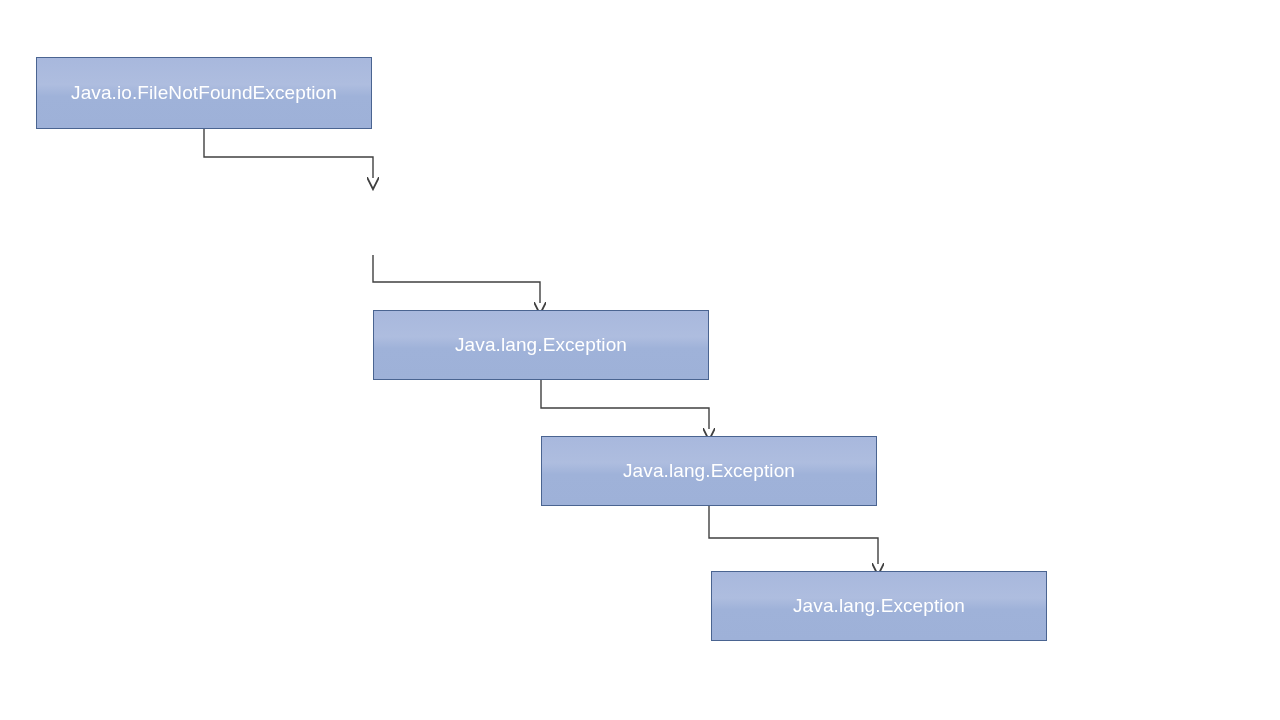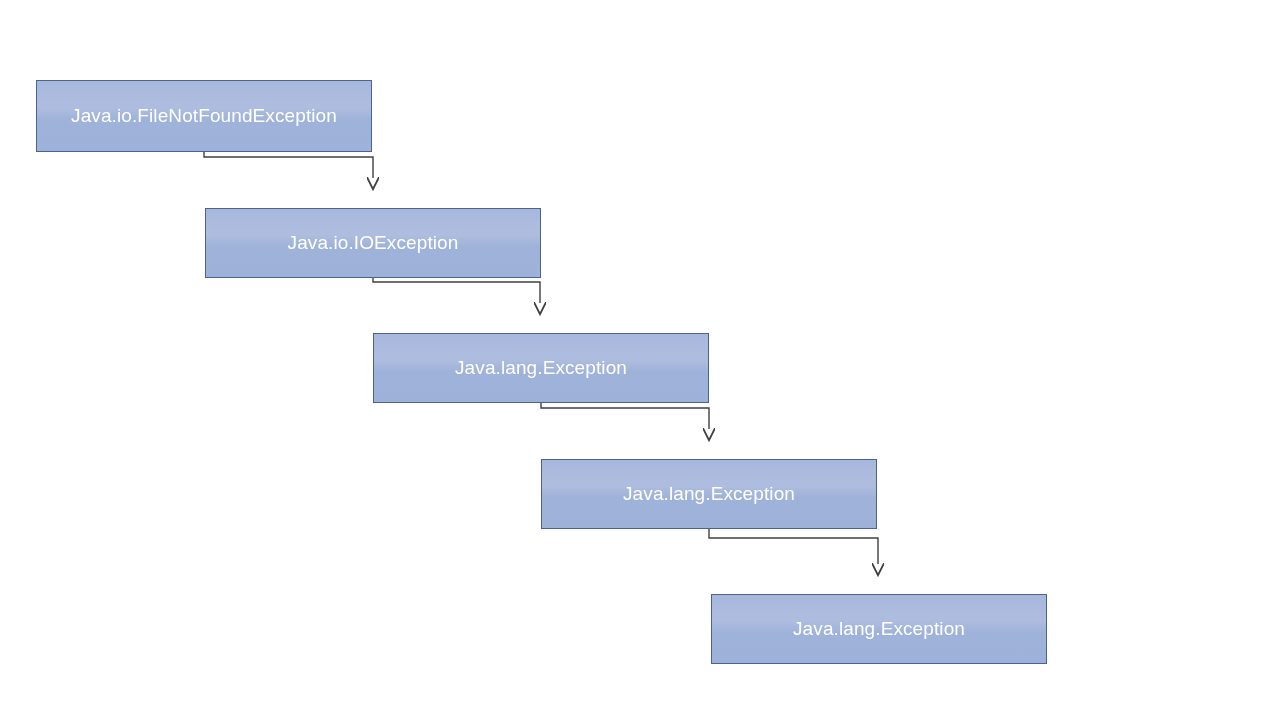--- a/index.html
+++ b/index.html
@@ -40,21 +40,20 @@
     display: flex;
     align-items: center;
     justify-content: center;
     color: #ffffff;
     font-size: 19px;
     font-weight: 400;
     letter-spacing: 0.1px;
     text-align: center;
     line-height: 1.2;
     white-space: nowrap;
-    margin-top: 23px;
   }
   .node-label {
     color: #ffffff;
     font-size: 19px;
     font-family: "Liberation Sans", sans-serif;
   }
 </style>
 </head>
 <body>
 
@@ -73,23 +72,20 @@
 
     <polyline points="541,380 541,408 709,408 709,429" fill="none" stroke="#404040" stroke-width="1.4" marker-end="url(#arrowhead)"></polyline>
 
     <polyline points="709,506 709,538 878,538 878,564" fill="none" stroke="#404040" stroke-width="1.4" marker-end="url(#arrowhead)"></polyline>
   </svg>
 
   <div class="node-box" id="box-1" style="left: 36px; top: 57px; width: 336px; height: 72px;">
     <span class="node-label">Java.io.FileNotFoundException</span>
   </div>
 
-  <div class="node-box" id="box-2" style="left: 205px; top: 185px; width: 336px; height: 70px;">
-    <span class="node-label">Java.io.IOException</span>
-  </div>
 
   <div class="node-box" id="box-3" style="left: 373px; top: 310px; width: 336px; height: 70px;">
     <span class="node-label">Java.lang.Exception</span>
   </div>
 
   <div class="node-box" id="box-4" style="left: 541px; top: 436px; width: 336px; height: 70px;">
     <span class="node-label">Java.lang.Exception</span>
   </div>
 
   <div class="node-box" id="box-5" style="left: 711px; top: 571px; width: 336px; height: 70px;">

